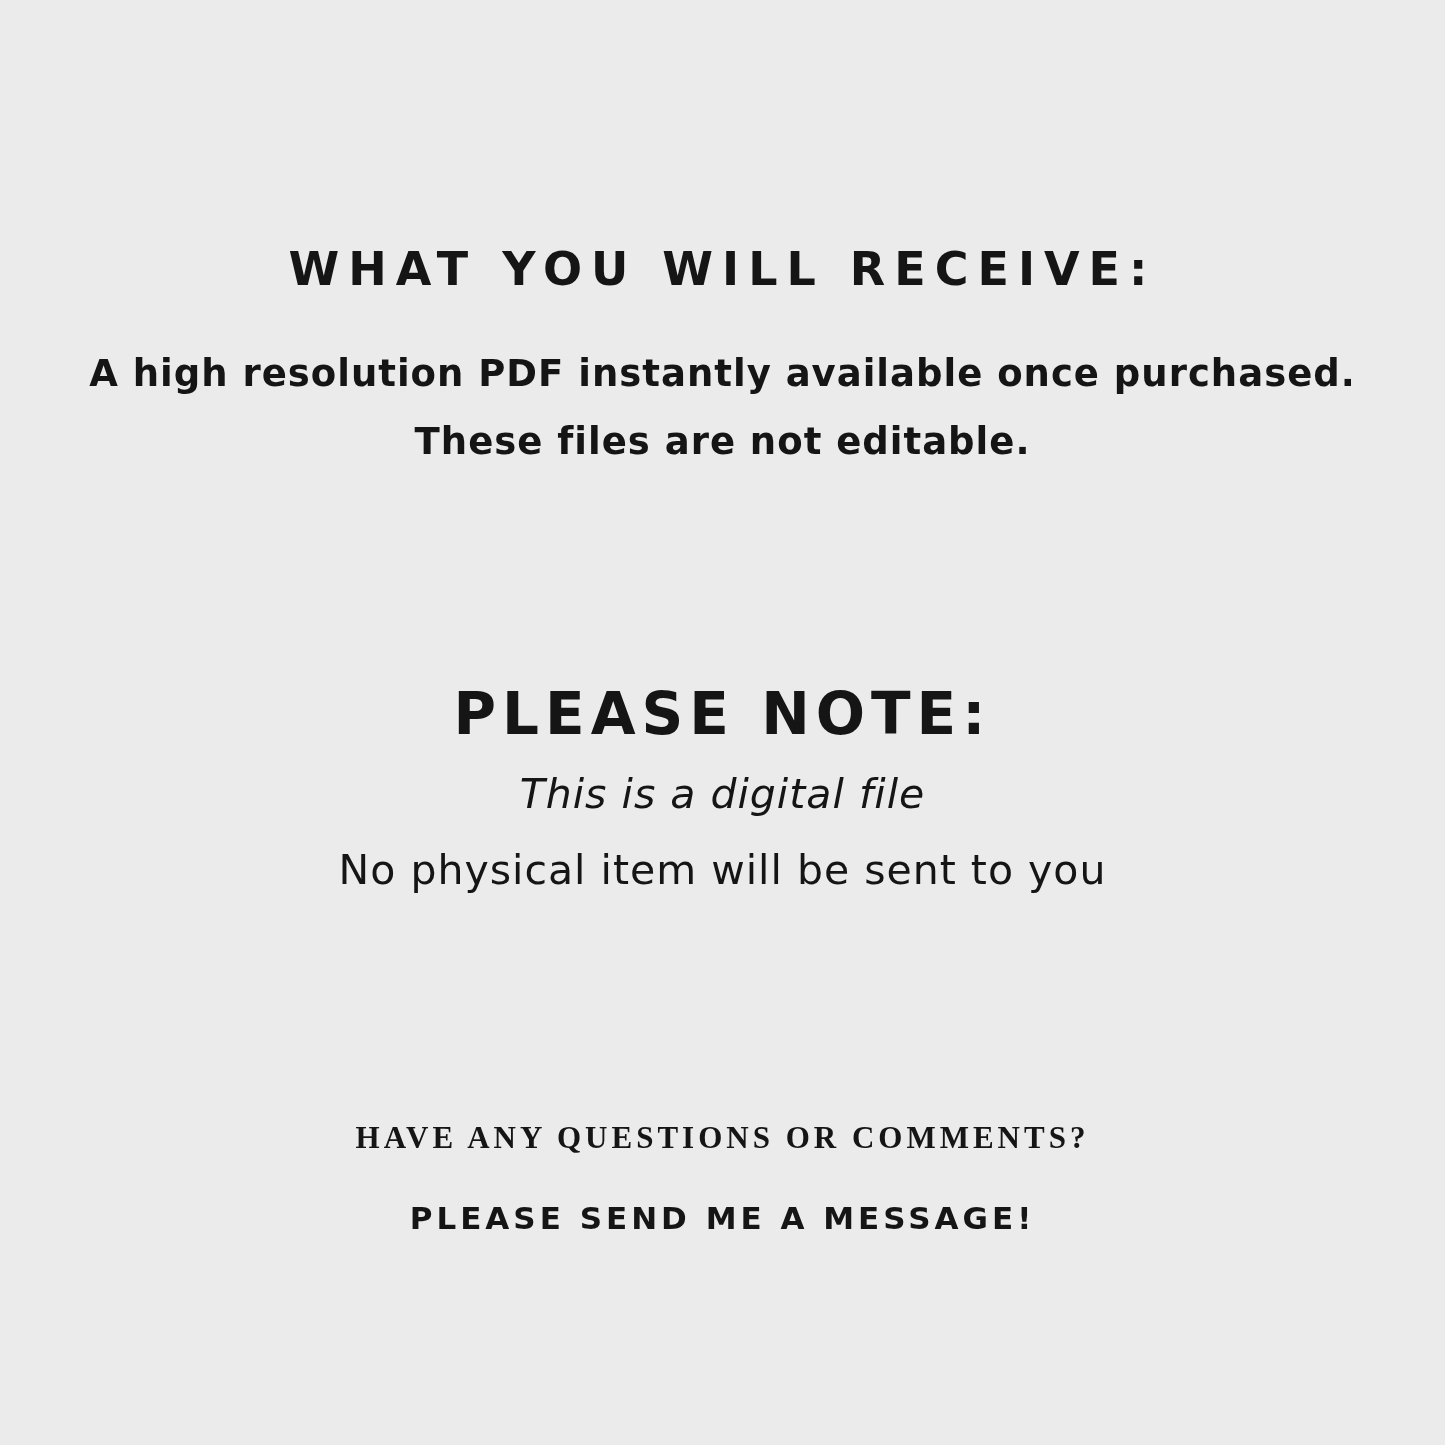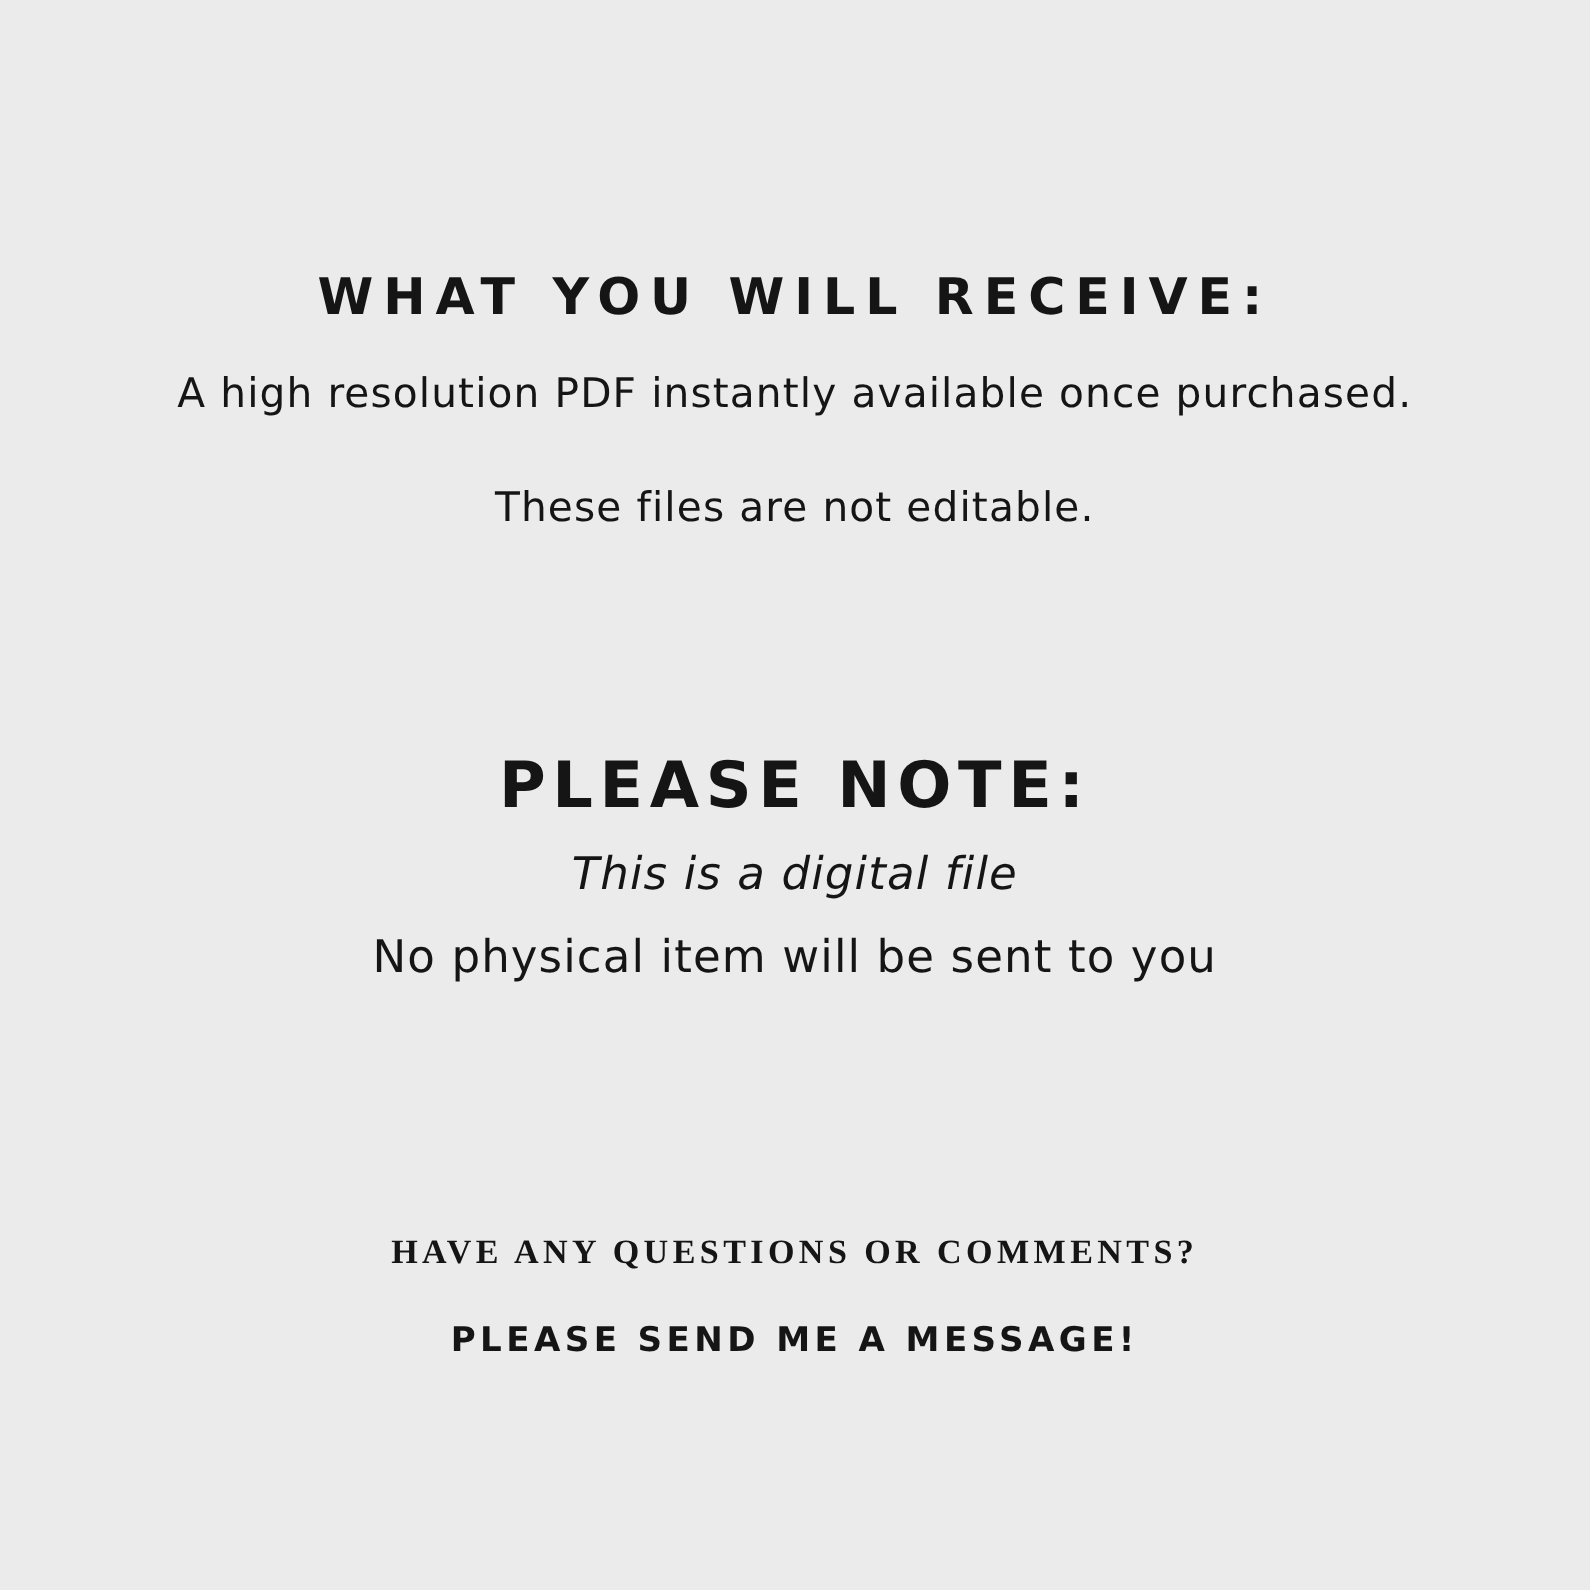--- a/index.html
+++ b/index.html
@@ -23,29 +23,29 @@
     white-space: nowrap;
   }
   .heading-1 {
     top: 228px;
     font-size: 46px;
     font-weight: 700;
     letter-spacing: 9px;
     margin-top: 14px;
   }
   .receive-line-1 {
-    top: 336px;
+    top: 352px;
     font-size: 37px;
-    font-weight: 400;
+    font-weight: 700;
     letter-spacing: 1px;
   }
   .receive-line-2 {
-    top: 440px;
+    top: 420px;
     font-size: 37px;
-    font-weight: 400;
+    font-weight: 700;
     letter-spacing: 1px;
   }
   .heading-2 {
     top: 680px;
     font-size: 58px;
     font-weight: 700;
     letter-spacing: 6px;
   }
   .note-line-1 {
     top: 770px;

